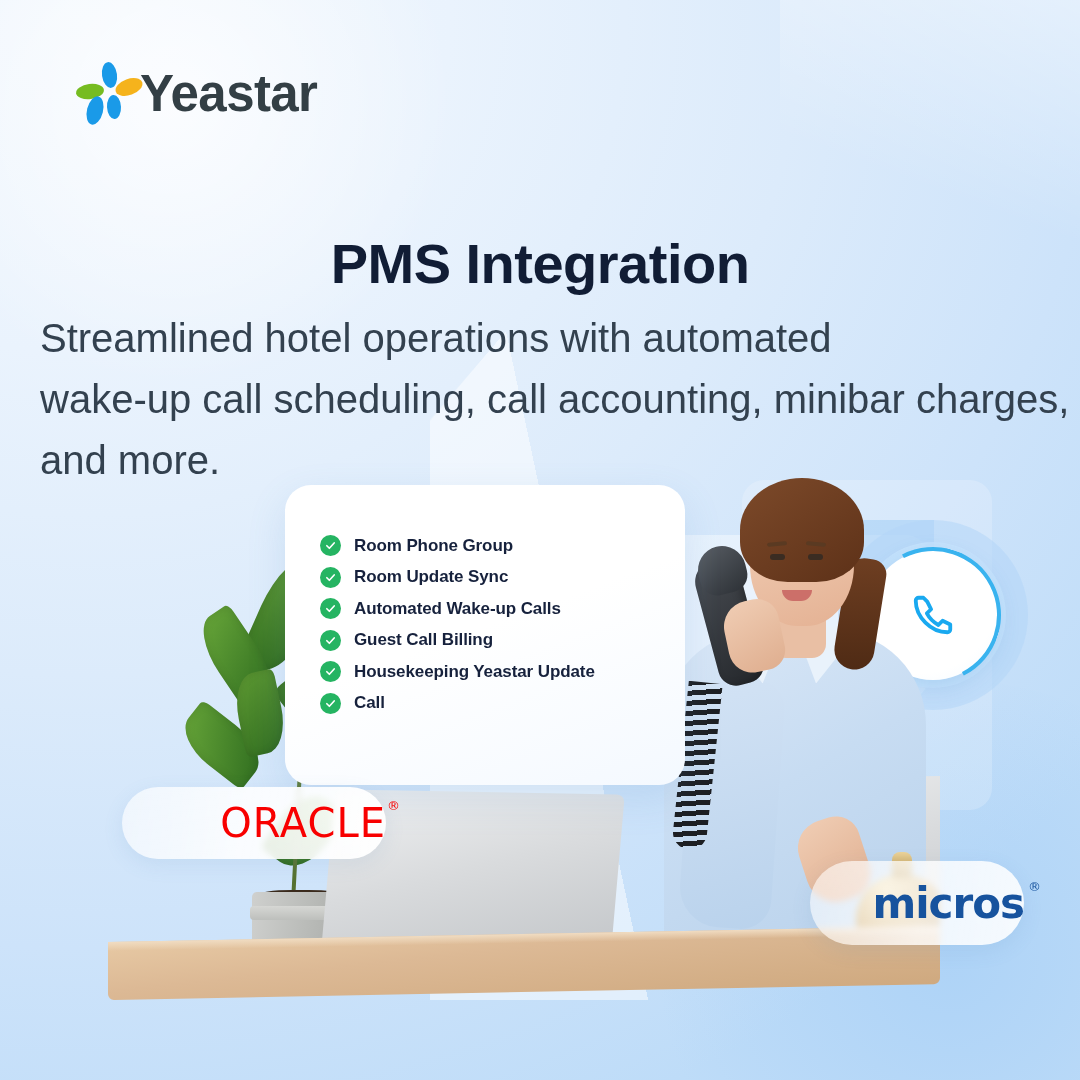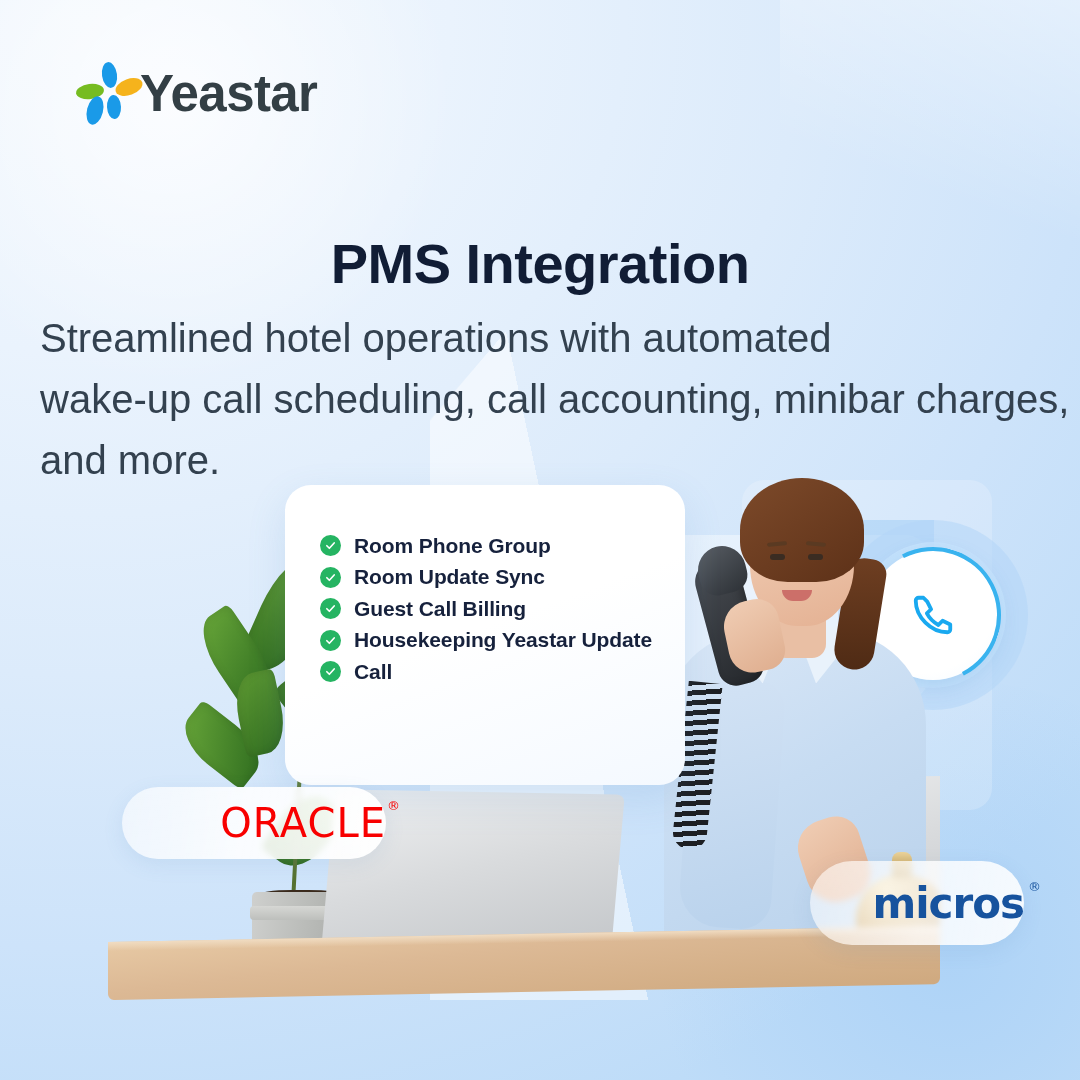--- a/index.html
+++ b/index.html
@@ -91,21 +91,21 @@
     border-radius:26px;box-shadow:0 14px 38px rgba(86,140,196,.16);
   }
   .feature-list{position:absolute;left:320px;top:90px;width:330px;}
   .feature-item{display:flex;align-items:center;gap:13px;height:31.5px;}
   .check{
     width:21px;height:21px;border-radius:50%;background:#25b462;
     flex:0 0 21px;display:flex;align-items:center;justify-content:center;
   }
   .check svg{display:block;}
   .feature-label{
-    font-size:21px;font-weight:700;color:#16213c;white-space:nowrap;letter-spacing:-.1px;
+    font-size:17px;font-weight:700;color:#16213c;white-space:nowrap;letter-spacing:-.1px;
   }
 
   
   .desk{
     position:absolute;left:108px;top:502px;width:832px;height:58px;
     background:linear-gradient(175deg,#e7c9a4 0%,#dcb995 38%,#cfa97f 100%);
     transform:skewY(-1.1deg);transform-origin:left top;
     border-radius:0 0 6px 6px;
   }
   .desk::after{
@@ -361,20 +361,28 @@
             </svg>
         </span>
         <span class="feature-label">Room Update Sync</span>
       </div>
       <div class="feature-item">
         <span class="check">
           <svg width="11" height="11" viewBox="0 0 24 24" fill="none" stroke="#fff" stroke-width="3.6" stroke-linecap="round" stroke-linejoin="round">
               <path d="M4 12.5 9.5 18 20 6.5"></path>
             </svg>
         </span>
+        <span class="feature-label">Automated Wake-up Calls</span>
+      </div>
+      <div class="feature-item">
+        <span class="check">
+          <svg width="11" height="11" viewBox="0 0 24 24" fill="none" stroke="#fff" stroke-width="3.6" stroke-linecap="round" stroke-linejoin="round">
+              <path d="M4 12.5 9.5 18 20 6.5"></path>
+            </svg>
+        </span>
         <span class="feature-label">Guest Call Billing</span>
       </div>
       <div class="feature-item">
         <span class="check">
           <svg width="11" height="11" viewBox="0 0 24 24" fill="none" stroke="#fff" stroke-width="3.6" stroke-linecap="round" stroke-linejoin="round">
               <path d="M4 12.5 9.5 18 20 6.5"></path>
             </svg>
         </span>
         <span class="feature-label">Housekeeping Yeastar Update</span>
       </div>

